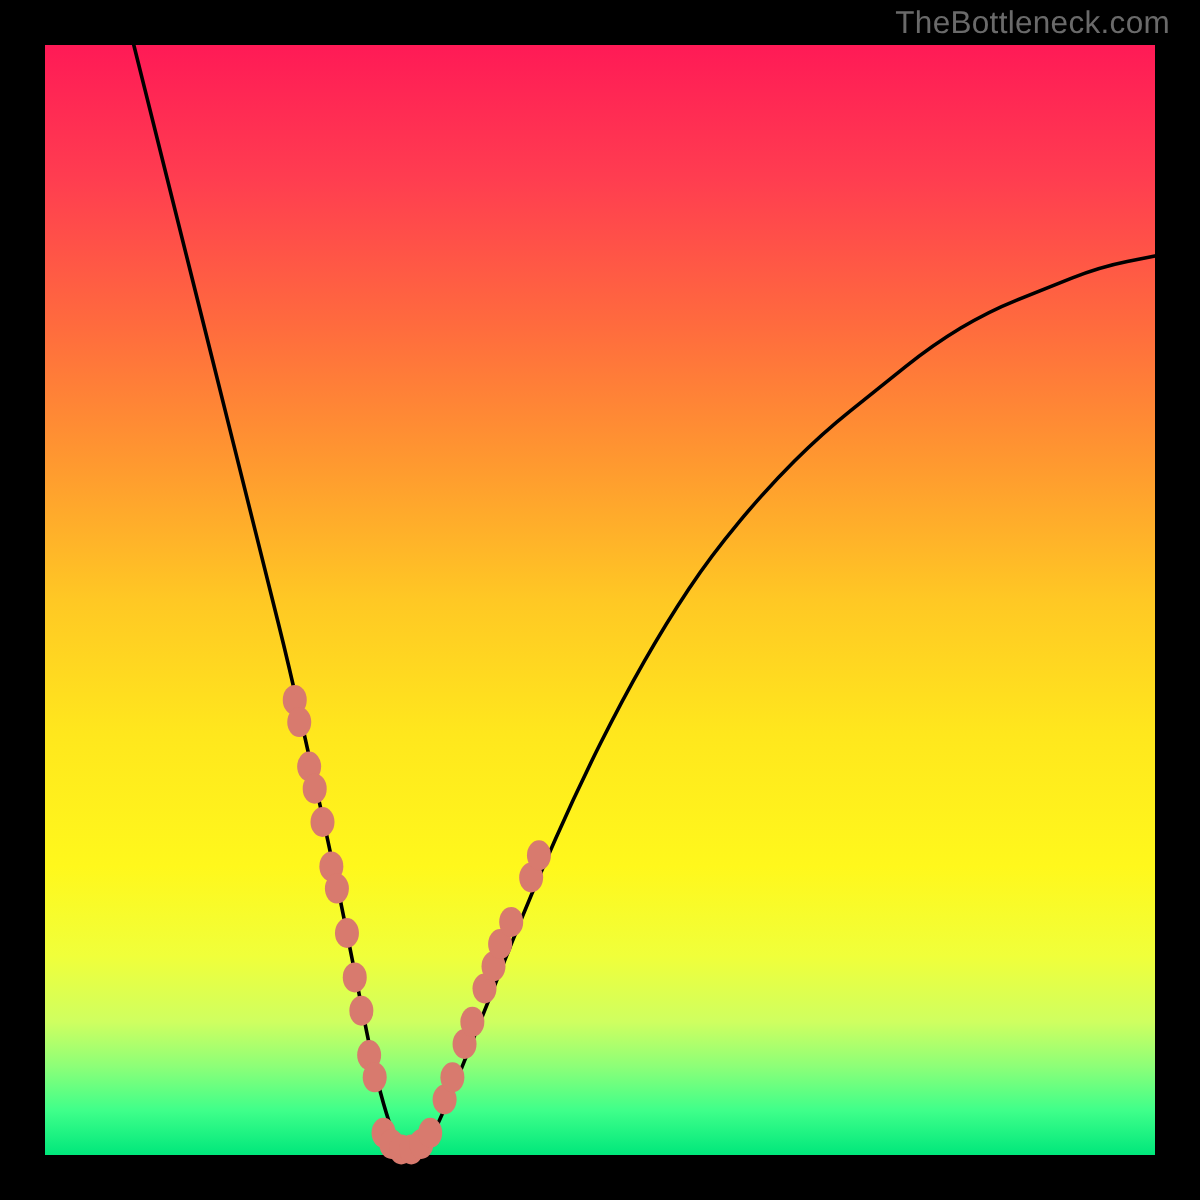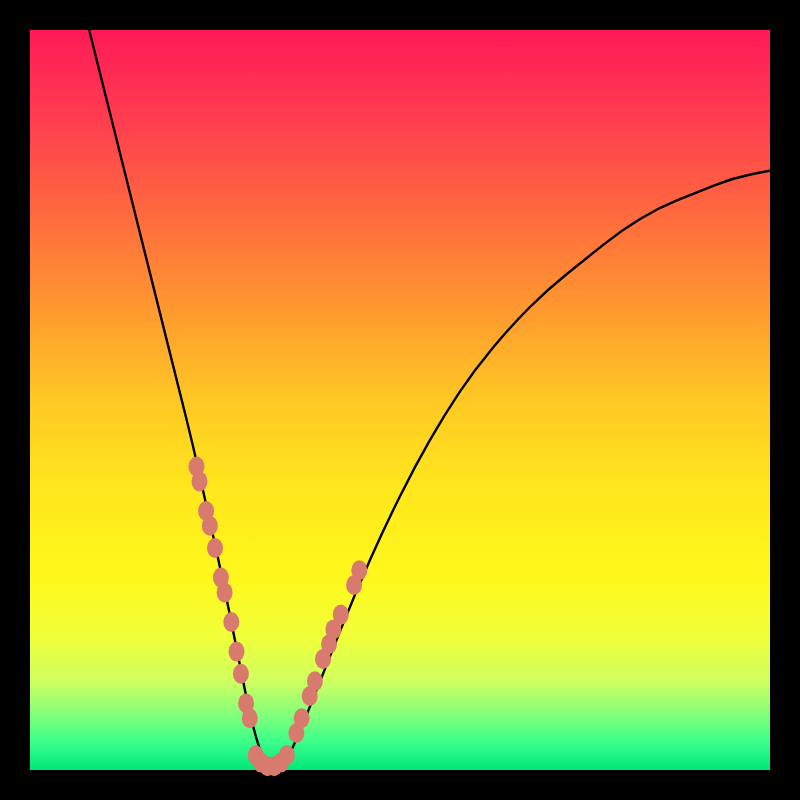--- a/index.html
+++ b/index.html
@@ -56,20 +56,21 @@
     overflow: visible;
   }
   .marker {
     fill: #d87a6e;
   }
 </style>
 </head>
 <body>
 
 <div class="frame">
+  <div class="watermark">TheBottleneck.com</div>
   <div class="plot-area">
     <svg class="curve" viewBox="0 0 740 740" preserveAspectRatio="none">
       <path id="curve-path" fill="none" stroke="#000" stroke-width="2.4" stroke-linecap="round" stroke-linejoin="round" d="M 59.2 0.0 Q 59.2 0.0 66.6 29.6 Q 74.0 59.2 81.4 88.8 Q 88.8 118.4 96.2 148.0 Q 103.6 177.6 111.0 207.2 Q 118.4 236.8 125.8 266.4 Q 133.2 296.0 140.6 325.6 Q 148.0 355.2 155.4 384.8 Q 162.8 414.4 170.2 447.7 Q 177.6 481.0 185.0 514.3 Q 192.4 547.6 199.8 584.6 Q 207.2 621.6 214.6 658.6 Q 222.0 695.6 229.4 717.8 Q 236.8 740.0 244.2 740.0 Q 251.6 740.0 259.0 725.2 Q 266.4 710.4 281.2 673.4 Q 296.0 636.4 310.8 599.4 Q 325.6 562.4 340.4 529.1 Q 355.2 495.8 370.0 466.2 Q 384.8 436.6 399.6 410.7 Q 414.4 384.8 429.2 362.6 Q 444.0 340.4 462.5 318.2 Q 481.0 296.0 499.5 277.5 Q 518.0 259.0 536.5 244.2 Q 555.0 229.4 573.5 214.6 Q 592.0 199.8 610.5 188.7 Q 629.0 177.6 647.5 170.2 Q 666.0 162.8 684.5 155.4 Q 703.0 148.0 721.5 144.3 T 740.0 140.6"></path>
       <g id="markers">
           <ellipse cx="166.5" cy="436.6" rx="8" ry="10" class="marker"></ellipse>
           <ellipse cx="169.5" cy="451.4" rx="8" ry="10" class="marker"></ellipse>
           <ellipse cx="176.1" cy="481.0" rx="8" ry="10" class="marker"></ellipse>
           <ellipse cx="179.8" cy="495.8" rx="8" ry="10" class="marker"></ellipse>
           <ellipse cx="185.0" cy="518.0" rx="8" ry="10" class="marker"></ellipse>
           <ellipse cx="190.9" cy="547.6" rx="8" ry="10" class="marker"></ellipse>

